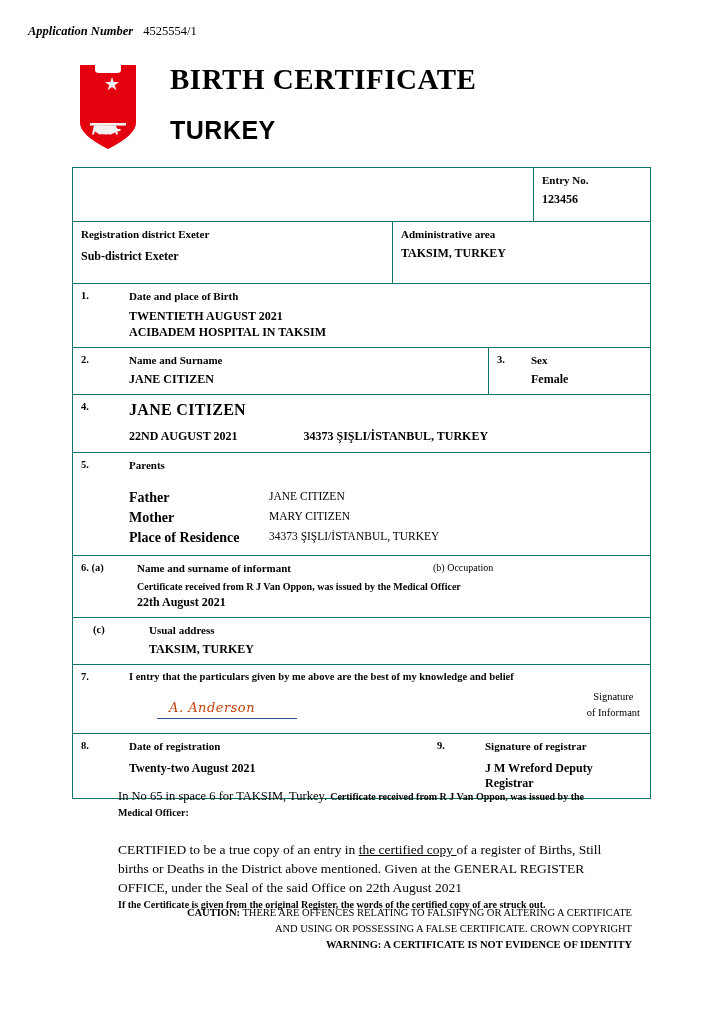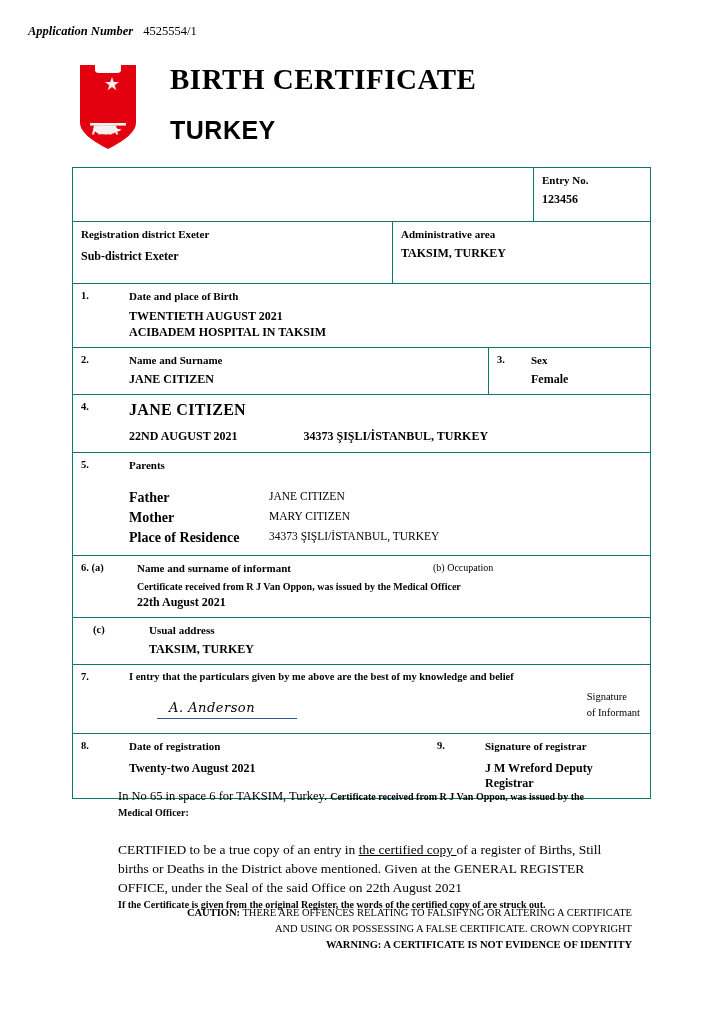--- a/index.html
+++ b/index.html
@@ -147,27 +147,27 @@
     top: 6px;
     font-size: 10px;
     font-weight: normal;
   }
   .sig-right {
     position: absolute;
     right: 10px;
     top: 24px;
     font-size: 10.5px;
     line-height: 1.5;
-    text-align: left;
+    text-align: center;
   }
   .sig-script {
     font-family: "DejaVu Serif", serif;
     font-style: italic;
     font-size: 13px;
-    color: #000000;
+    color: #c2410c;
     letter-spacing: 0.5px;
   }
   .sig-underline {
     border-bottom: 1.2px solid #2f5496;
     width: 140px;
     margin-top: 1px;
     margin-left: 2px;
     height: 2px;
   }
 

